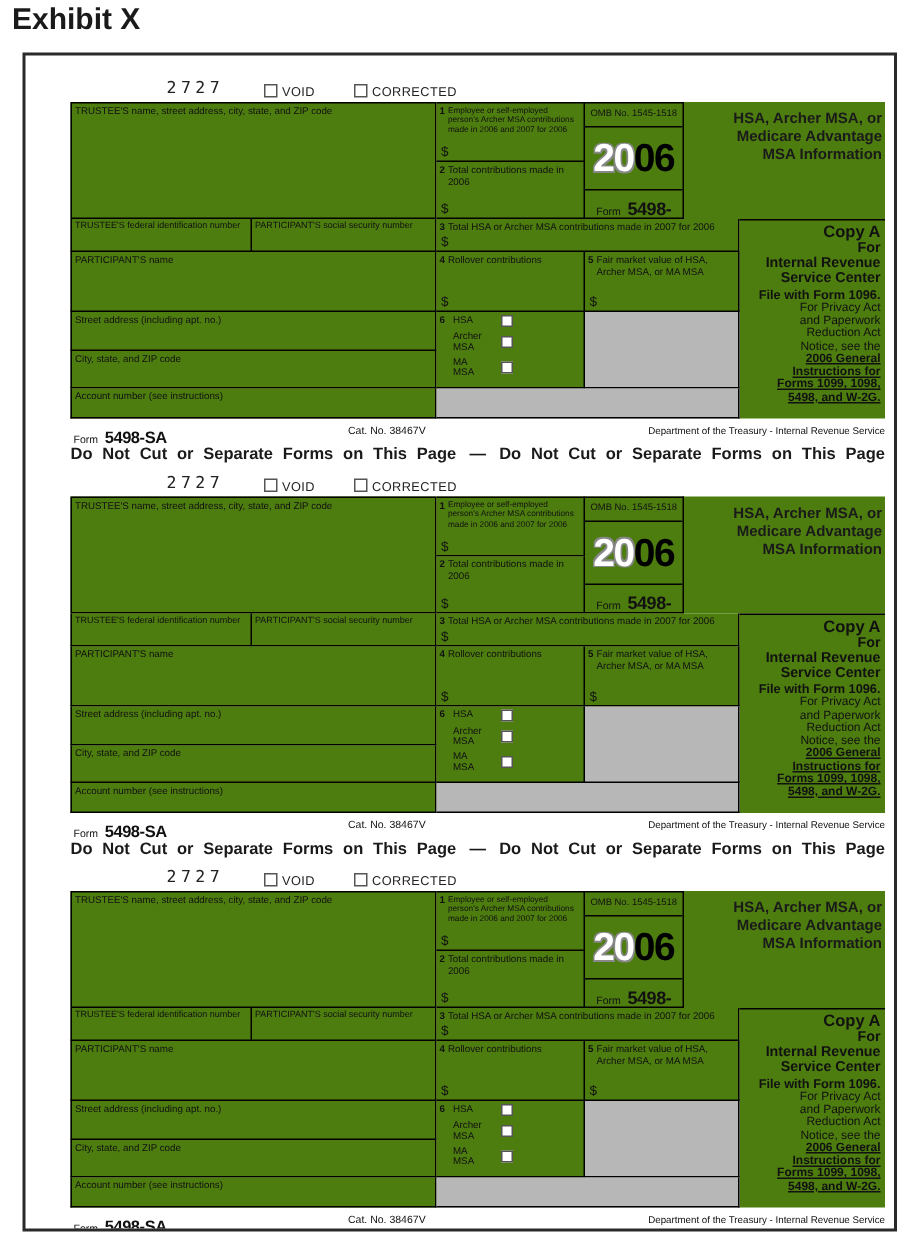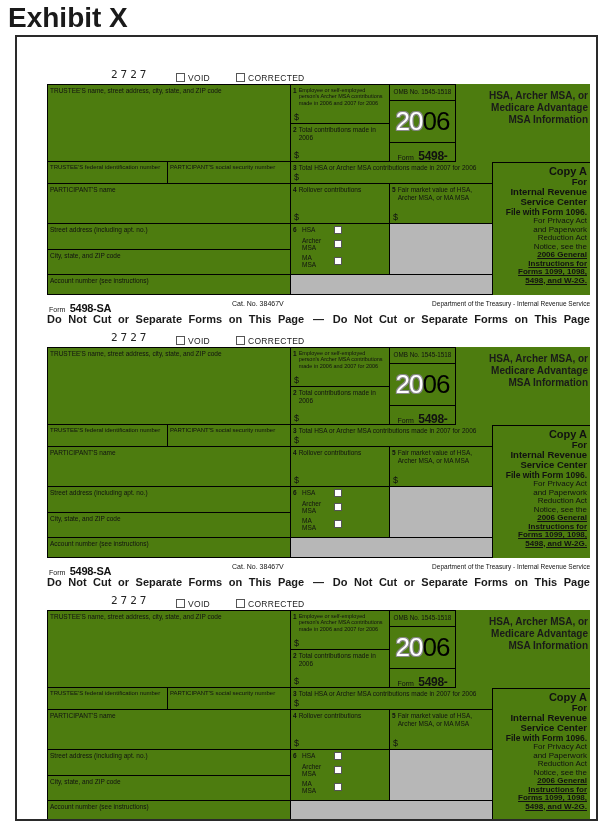--- a/index.html
+++ b/index.html
@@ -3,25 +3,25 @@
 <meta charset="utf-8">
 <style>
   * { margin:0; padding:0; box-sizing:border-box; }
   html,body { background:#ffffff; }
   body {
     width:610px; height:839px; position:relative;
     font-family:"Liberation Sans", sans-serif; color:#111;
   }
   .page-title {
     position:absolute; left:8px; top:2px;
-    font-size:28px; font-weight:bold; color:#1a1a1a;
+    font-size:20px; font-weight:bold; color:#1a1a1a;
   }
   .exhibit-box {
     position:absolute; left:15px; top:35px; width:583px; height:786px;
-    border:2px solid #2a2a2a; padding-top:27px; background:#fff; overflow:hidden;
+    border:2px solid #2a2a2a; padding-top:11px; background:#fff; overflow:hidden;
   }
 
   
   .form-header-row { position:relative; height:20px; margin-left:30px; width:543px; }
   .code {
     position:absolute; left:64px; top:4px;
     font-family:"DejaVu Sans Mono", monospace; font-size:11px; letter-spacing:3px; color:#222;
   }
   .void-group { position:absolute; left:129px; top:3px; }
   .corrected-group { position:absolute; left:189px; top:3px; }
@@ -63,21 +63,21 @@
   .lbl { font-size:6.5px; line-height:7.5px; padding:2px 2px 0 2px; color:#111; display:block; }
   .lbl-sm { font-size:6px; }
   .bx { display:flex; gap:2px; padding:2px 2px 0 2px; }
   .bn { font-size:6.5px; font-weight:bold; flex:0 0 auto; }
   .bt { font-size:6.5px; line-height:7.5px; }
   .bt-fine { font-size:5.5px; line-height:6.3px; }
   .dollar { position:absolute; bottom:1px; left:3px; font-size:9px; color:#111; }
 
   
   .omb-top { height:16px; border-bottom:1px solid #000; font-size:6.3px; text-align:center; padding-top:3px; }
-  .omb-year { height:41px; display:flex; align-items:center; justify-content:center; font-size:26px; font-weight:normal; letter-spacing:-1px; }
+  .omb-year { height:41px; display:flex; align-items:center; justify-content:center; font-size:26px; font-weight:bold; letter-spacing:-1px; }
   .y-outline { color:#fff; text-shadow:-1px -1px 0 #888, 1px -1px 0 #888, -1px 1px 0 #888, 1px 1px 0 #888; }
   .y-bold { color:#000;text-align:center; }
   .omb-form { height:19px; border-top:1px solid #000; text-align:center; padding-top:3px; }
   .omb-form .fw { font-size:7px; }
   .omb-form .fn { font-size:12px; font-weight:bold; letter-spacing:-0.3px; }
 
   
   .c-title { text-align:right; padding:6px 2px 0 0; font-weight:bold; font-size:10px; line-height:12px; color:#1a1a1a; }
 
   

